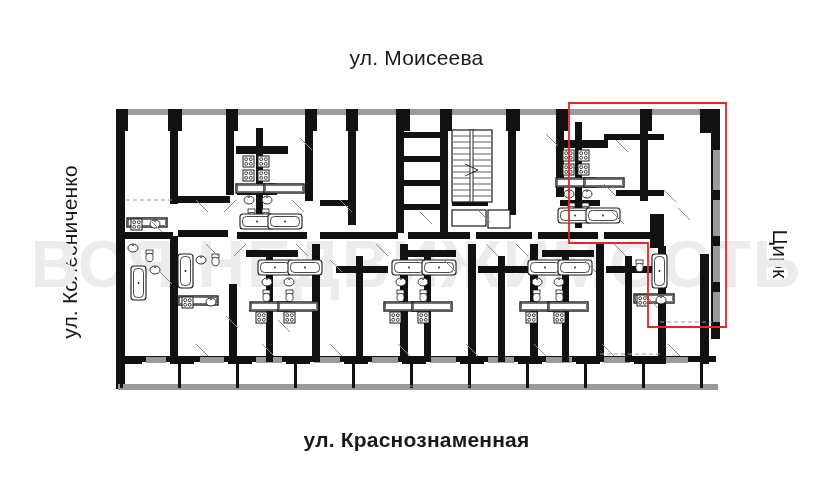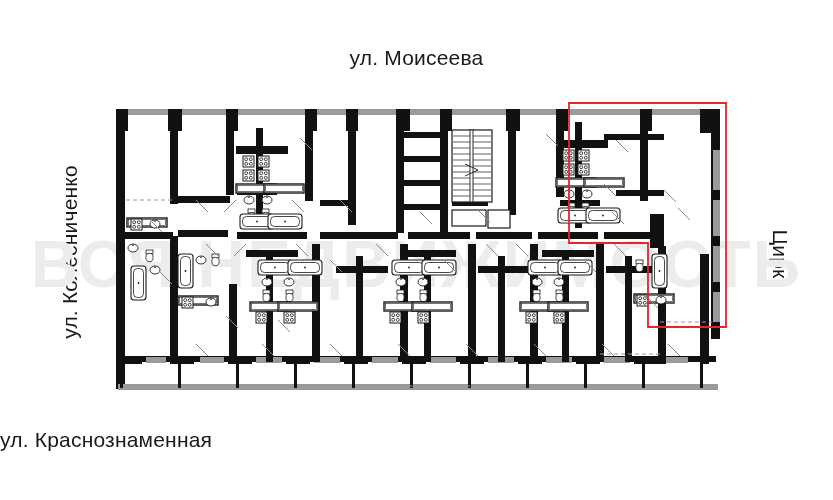--- a/index.html
+++ b/index.html
@@ -14,21 +14,21 @@
 
   
   .street{
     position:absolute;
     color:#1a1a1a;
     font-size:21px;
     letter-spacing:.2px;
     white-space:nowrap;
   }
   #street-top{left:0;top:42px;width:833px;text-align:center;}
-  #street-bottom{left:0;top:424px;width:833px;text-align:left;}
+  #street-bottom{left:0;top:424px;width:833px;text-align:center;font-weight:bold;}
   #street-left{
     left:-60px;top:236px;width:260px;text-align:center;
     transform:rotate(-90deg);transform-origin:50% 50%;
   }
   #street-right{
     left:650px;top:238px;width:260px;text-align:center;
     transform:rotate(90deg);transform-origin:50% 50%;
   }
 
   

